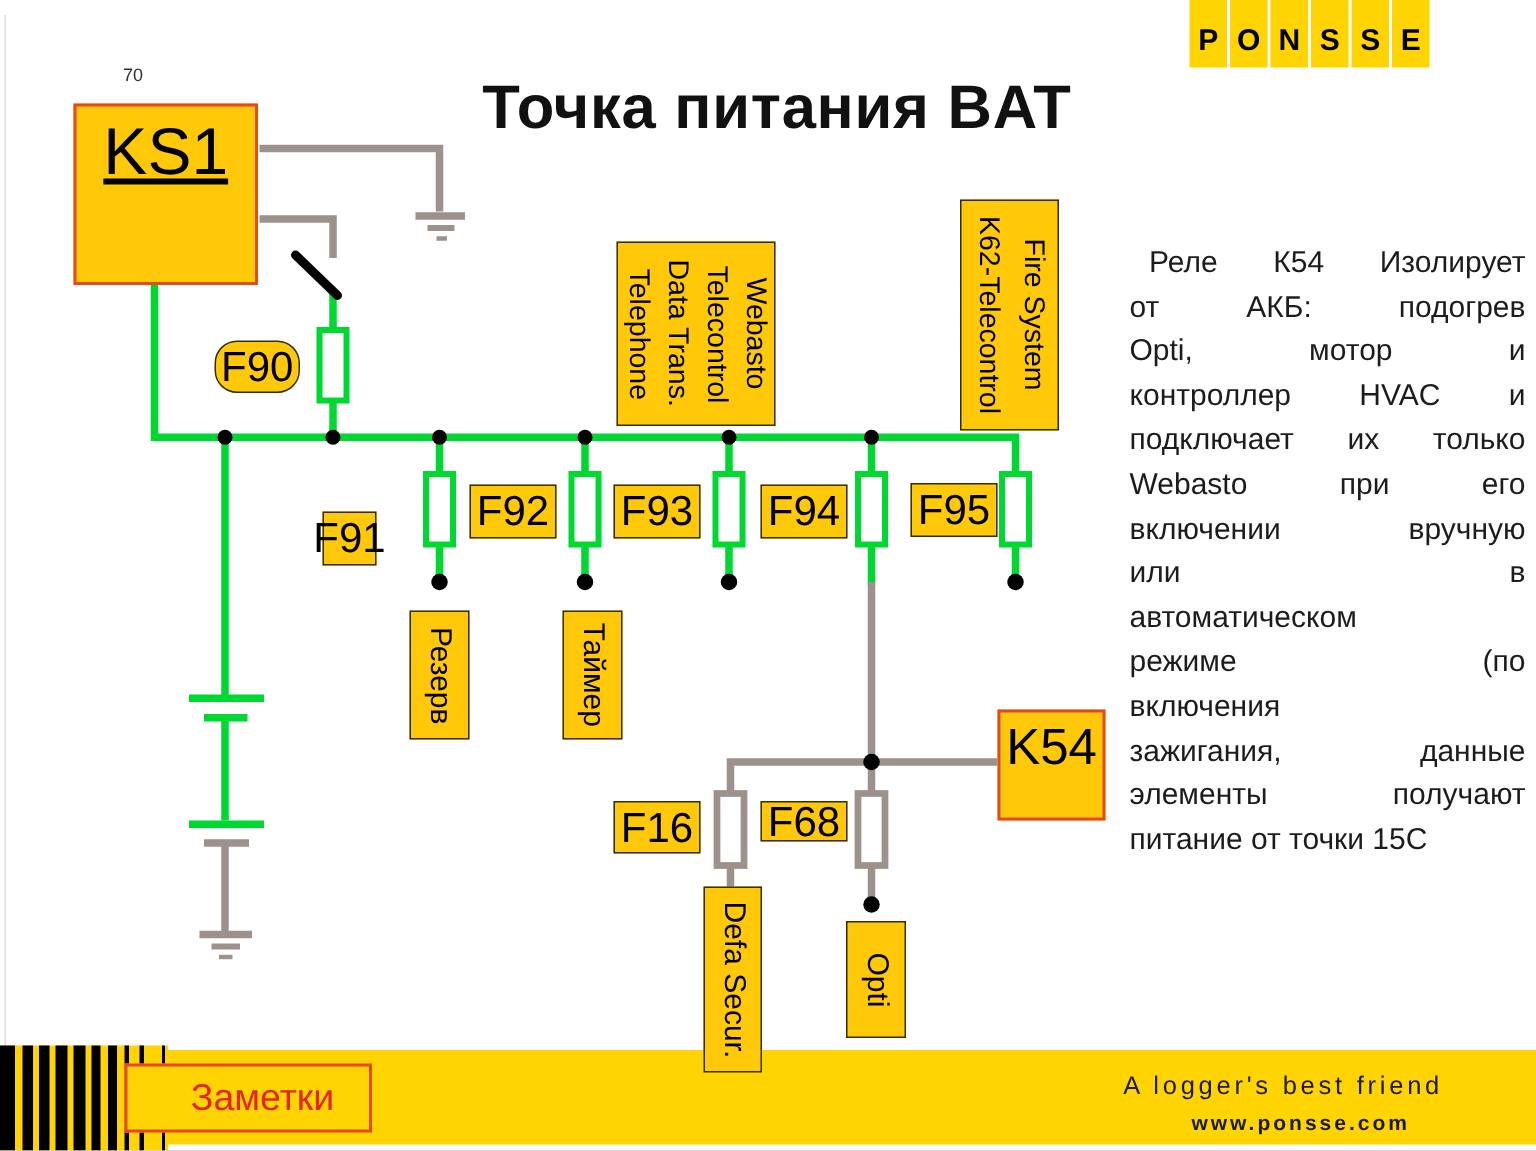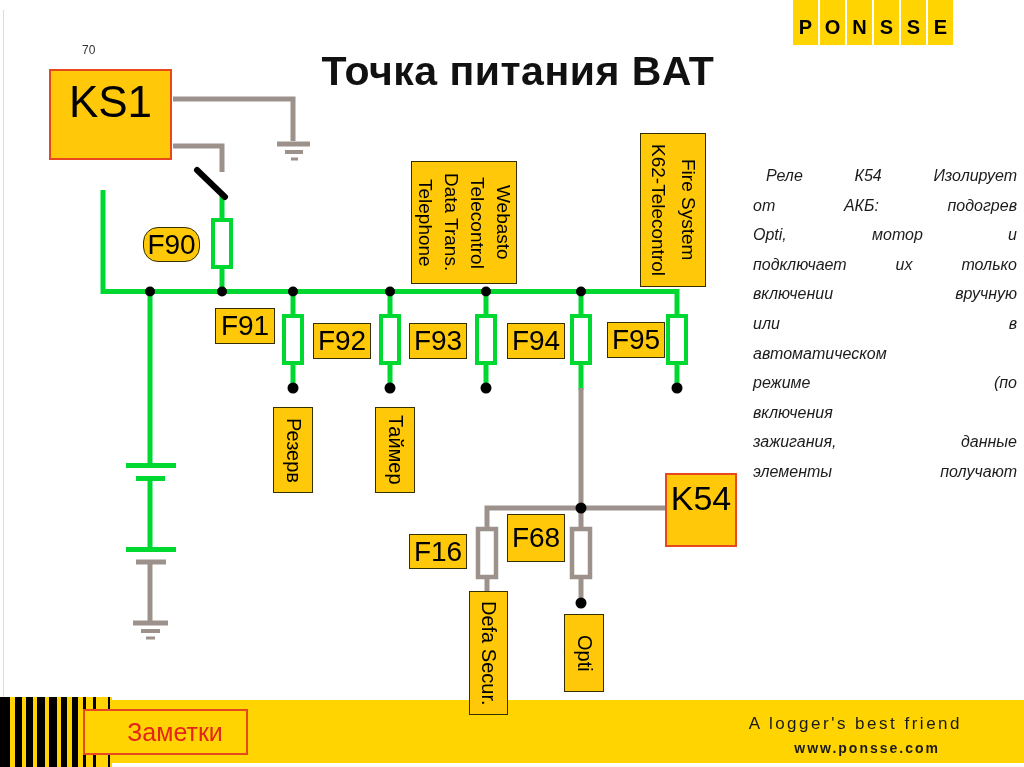--- a/index.html
+++ b/index.html
@@ -21,29 +21,29 @@
   .edge-line{left:3px;top:10px;width:1px;height:688px;background:#dcdcdc;}
   .page-num{left:82px;top:43px;font-size:12px;color:#333;}
   .title{left:248px;top:48px;width:540px;text-align:center;font-size:41px;font-weight:900;
          letter-spacing:0.5px;color:var(--ink);}
   .logo{left:793px;top:0;display:flex;gap:2px;}
   .logo .tile{width:25px;height:45px;background:var(--bar-yellow);display:flex;
               align-items:center;justify-content:center;padding-top:9px;}
   .logo .tile span{font-size:20px;font-weight:bold;color:#000;}
   .relay{background:var(--box-yellow);border:2px solid var(--relay-border);
          text-align:center;color:#000;}
-  .ks1{left:49px;top:69px;width:123px;height:91px;font-size:44px;padding-top:6px;}
+  .ks1{left:49px;top:69px;width:123px;height:121px;font-size:44px;padding-top:6px;text-decoration:underline;}
   .k54{left:665px;top:473px;width:72px;height:74px;font-size:34px;padding-top:4px;}
   .fl{background:var(--box-yellow);border:1px solid #332f00;display:flex;align-items:center;
       justify-content:center;font-size:28px;color:#000;}
   .rl{background:var(--box-yellow);border:1px solid #332f00;display:flex;align-items:center;
       justify-content:center;color:#000;}
   .rl span{writing-mode:vertical-rl;white-space:pre-line;text-align:center;}
   .desc{left:753px;top:161px;width:264px;color:#1c1c1c;}
-  .dl{font-size:16px;line-height:29.6px;text-align:justify;text-align-last:justify;font-style:italic;}
+  .dl{font-size:20px;line-height:29.6px;text-align:justify;text-align-last:justify;}
   .dl.first{text-indent:13px;}
   .dl.last{text-align-last:left;}
   .footer-bar{left:0;top:700px;width:1024px;height:63px;background:var(--bar-yellow);}
   .stripes{left:0;top:697px;width:112px;height:70px;background:var(--bar-yellow);}
   .stripes i{position:absolute;top:0;height:70px;background:#000;}
   .notes-btn{left:83px;top:709px;width:165px;height:46px;background:var(--bar-yellow);
              border:2px solid var(--relay-border);color:var(--notes-red);font-size:25px;
              display:flex;align-items:center;justify-content:center;cursor:pointer;padding-left:19px;}
   .tagline{right:62px;top:714px;font-size:17px;font-weight:normal;letter-spacing:2.5px;color:#1a1a1a;}
   .website{right:84px;top:740px;font-size:14px;font-weight:bold;letter-spacing:2px;color:#1a1a1a;}
@@ -150,27 +150,27 @@
       </div>
     <div class="tile">
         <span>E</span>
       </div>
   </div>
 
   <div class="abs relay ks1">KS1</div>
   <div class="abs relay k54">K54</div>
 
   <div class="abs fl" style="left:143px;top:227px;width:57px;height:35px;border-radius:15px;">F90</div>
-  <div class="abs fl" style="left:215px;top:308px;width:60px;height:36px;">F91</div>
+  <div class="abs fl" style="left:215px;top:341px;width:36px;height:36px;">F91</div>
   <div class="abs fl" style="left:313px;top:323px;width:58px;height:36px;">F92</div>
   <div class="abs fl" style="left:409px;top:323px;width:58px;height:36px;">F93</div>
   <div class="abs fl" style="left:507px;top:323px;width:58px;height:36px;">F94</div>
   <div class="abs fl" style="left:607px;top:322px;width:58px;height:36px;">F95</div>
   <div class="abs fl" style="left:409px;top:534px;width:58px;height:35px;">F16</div>
-  <div class="abs fl" style="left:507px;top:514px;width:58px;height:48px;text-align:right;">F68</div>
+  <div class="abs fl" style="left:507px;top:534px;width:58px;height:27px;text-align:right;">F68</div>
 
   <div class="abs rl" style="left:273px;top:407px;width:40px;height:86px;font-size:20px;">
     <span>Резерв</span>
     </div>
   <div class="abs rl" style="left:375px;top:407px;width:40px;height:86px;font-size:20px;">
     <span>Таймер</span>
     </div>
   <div class="abs rl" style="left:411px;top:161px;width:106px;height:123px;font-size:19px;line-height:26px;">
     <span>Webasto
 Telecontrol
@@ -185,28 +185,31 @@
     <span>Defa Secur.</span>
     </div>
   <div class="abs rl" style="left:564px;top:614px;width:40px;height:78px;font-size:20px;">
     <span>Opti</span>
     </div>
 
   <div class="abs desc">
     <div class="dl first">Реле К54 Изолирует</div>
     <div class="dl">от АКБ: подогрев</div>
     <div class="dl">Opti, мотор и</div>
+    <div class="dl">контроллер HVAC и</div>
     <div class="dl">подключает их только</div>
+    <div class="dl">Webasto при его</div>
     <div class="dl">включении вручную</div>
     <div class="dl">или в</div>
     <div class="dl">автоматическом</div>
     <div class="dl">режиме (по</div>
     <div class="dl">включения</div>
     <div class="dl">зажигания, данные</div>
     <div class="dl">элементы получают</div>
+    <div class="dl last">питание от точки 15C</div>
   </div>
 
   <div class="abs footer-bar"></div>
   <div class="abs stripes">
     <i style="left:0;width:10px;"></i>
     <i style="left:15px;width:7px;"></i>
     <i style="left:26px;width:7px;"></i>
     <i style="left:37px;width:8px;"></i>
     <i style="left:49px;width:8px;"></i>
     <i style="left:61px;width:6px;"></i>

